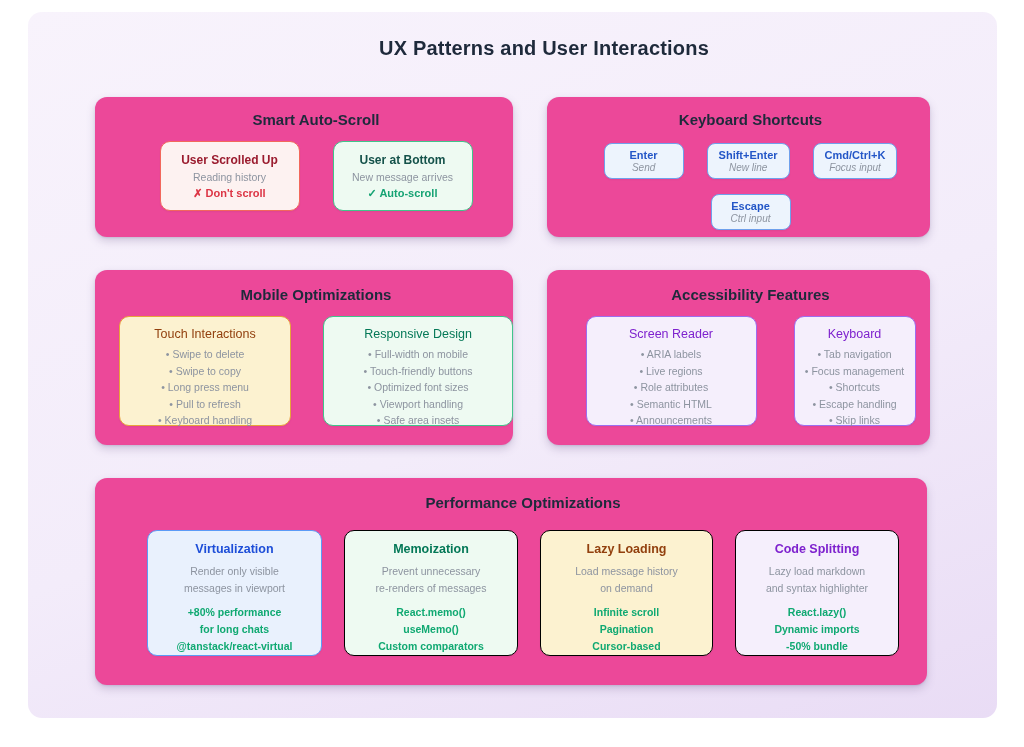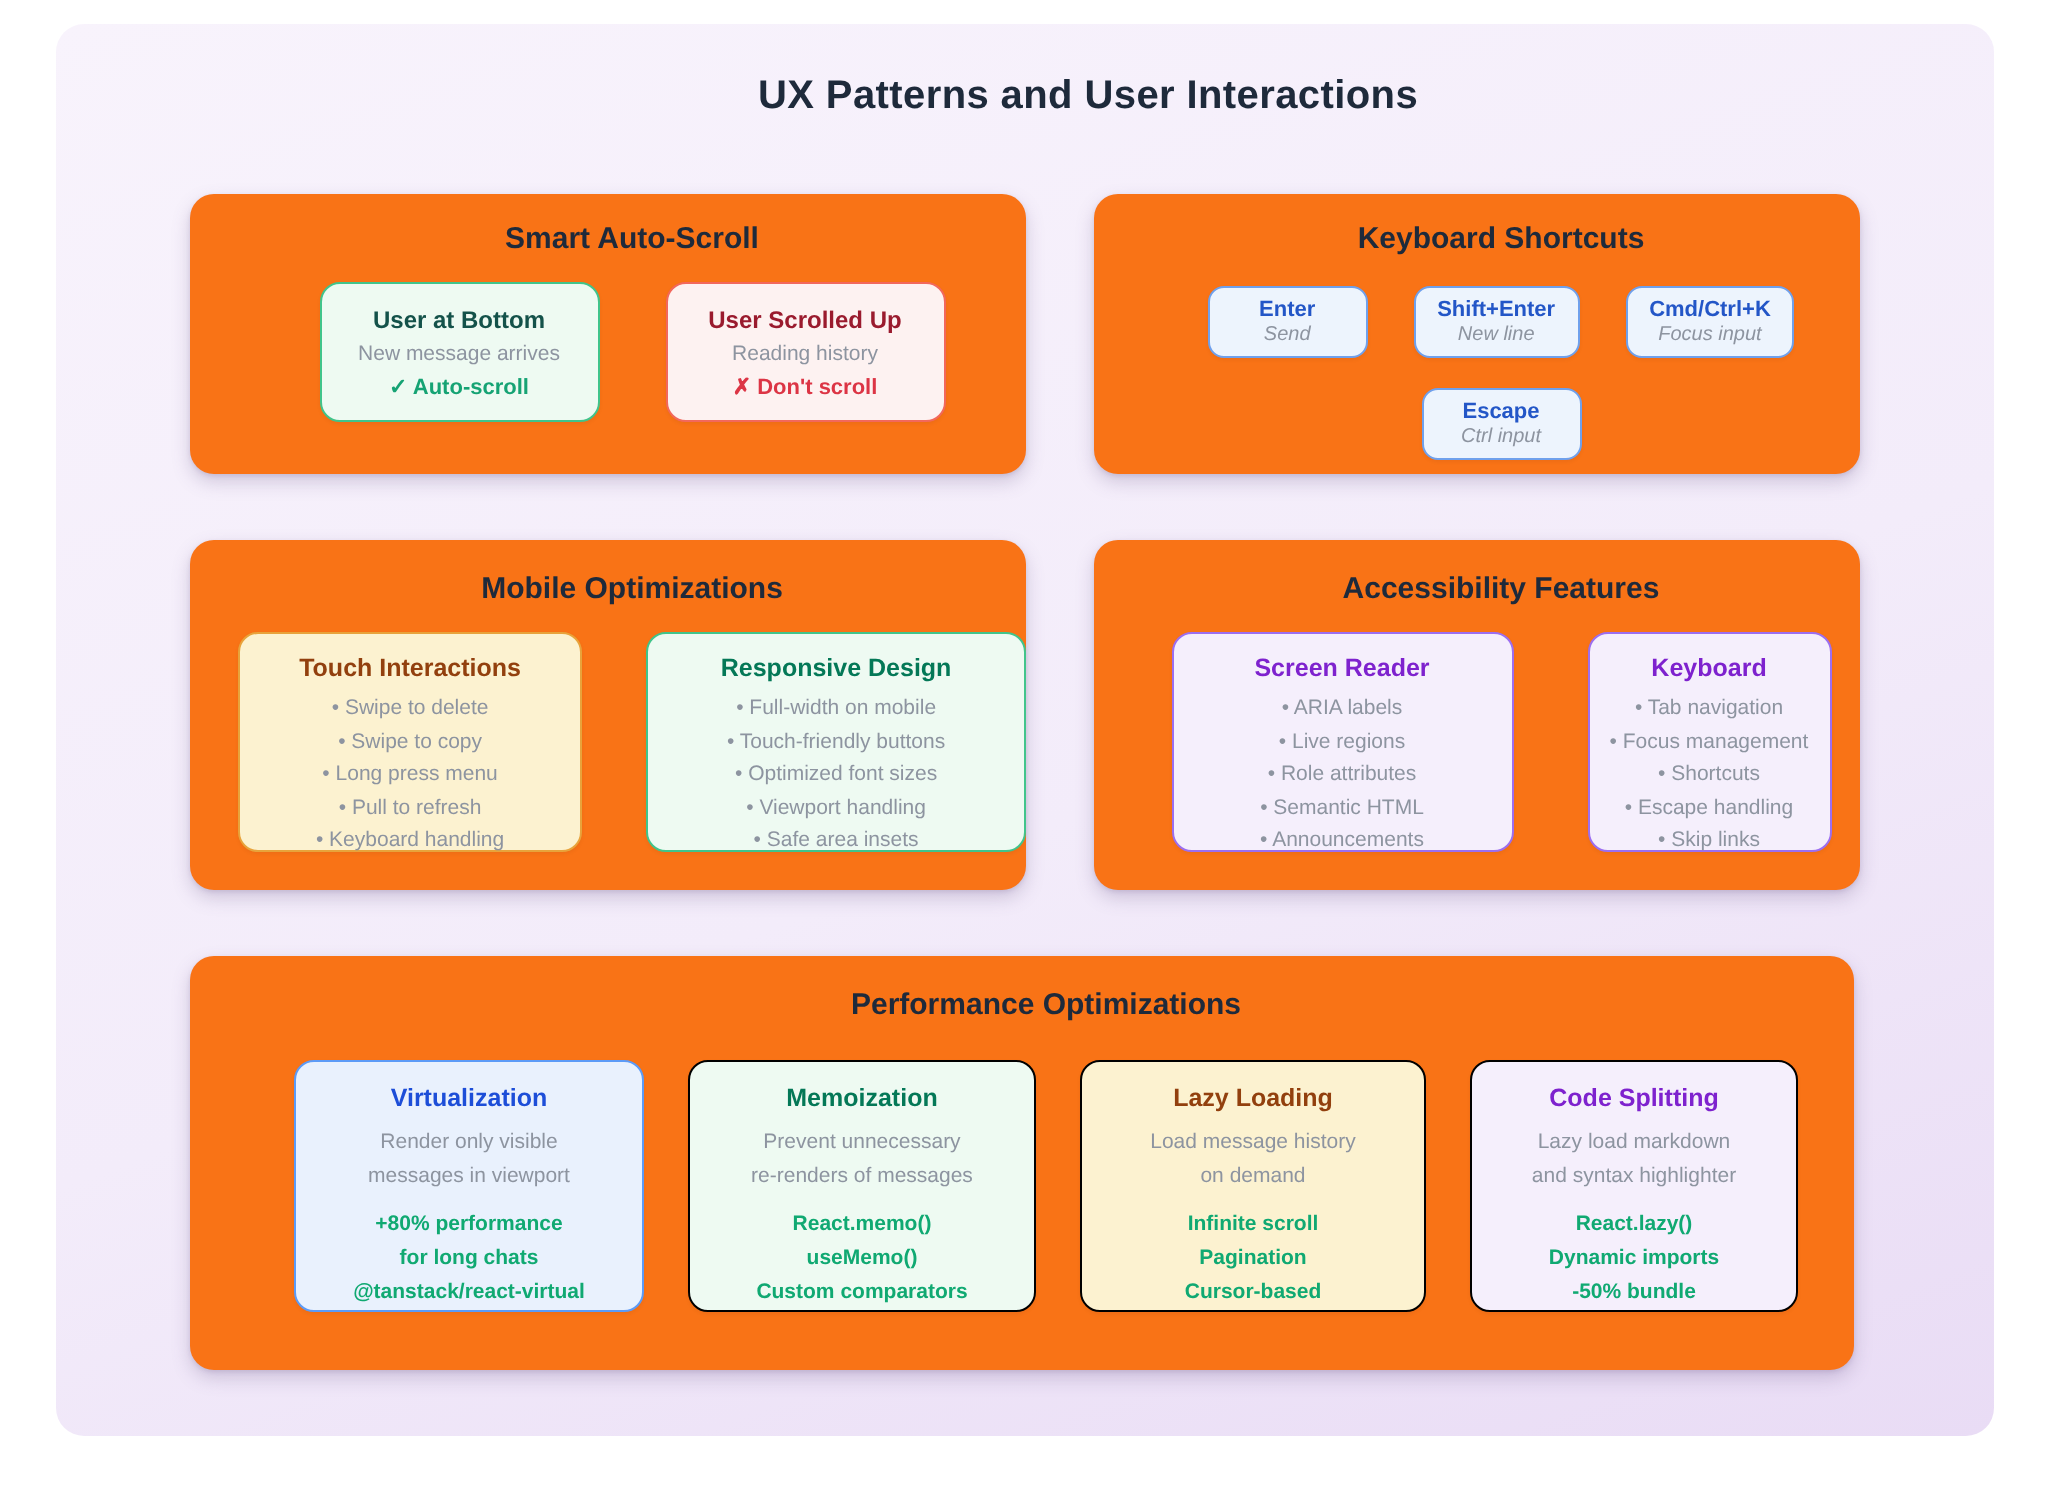--- a/index.html
+++ b/index.html
@@ -8,21 +8,21 @@
   .canvas {
     position:absolute; left:28px; top:12px; width:969px; height:706px;
     border-radius:14px;
     background:linear-gradient(160deg,#f8f3fc 0%, #f3ecfa 55%, #e9dcf5 100%);
   }
   .main-title {
     position:absolute; top:37px; left:0; width:1024px; text-align:center;
     font-size:20px; font-weight:bold; color:#1e2a3b; letter-spacing:.2px;margin-left:32px;
   }
   .panel {
-    position:absolute; background:#f97316; border-radius:12px;
+    position:absolute; background:#ec4899; border-radius:12px;
     box-shadow:0 4px 9px rgba(99,78,133,.25), 0 1px 2px rgba(99,78,133,.15);
     padding-left:24px;
   }
   #panel-autoscroll    { left:95px;  top:97px;  width:418px; height:140px; }
   #panel-shortcuts     { left:547px; top:97px;  width:383px; height:140px; }
   #panel-mobile        { left:95px;  top:270px; width:418px; height:175px; }
   #panel-accessibility { left:547px; top:270px; width:383px; height:175px; }
   #panel-performance   { left:95px;  top:478px; width:832px; height:207px; }
 
   .panel-title { text-align:center; font-size:15px; font-weight:bold; color:#1e2a3b; margin-top:14px; }
@@ -59,21 +59,21 @@
   .kbd-card .key  { font-size:11px; font-weight:bold; color:#2356c7; line-height:14px; }
   .kbd-card .act  { font-size:10px; color:#8d94a0; line-height:12px;font-style:italic; }
 
   
   #panel-mobile .cards-row { margin-top:13px; gap:32px; }
   #panel-accessibility .cards-row { margin-top:13px; gap:37px; }
   .list-card {
     height:110px; border-radius:10px; border:1.5px solid; padding-top:10px;
     text-align:center; box-shadow:0 1px 2px rgba(0,0,0,.05);
   }
-  .list-card .card-title { font-size:12.5px; font-weight:bold; margin-bottom:5px; }
+  .list-card .card-title { font-size:12.5px; font-weight:normal; margin-bottom:5px; }
   .list-item { font-size:10.5px; color:#8d94a0; line-height:16.5px; }
   .list-item::before { content:"• "; }
   .card-yellow { background:#fcf2d0; border-color:#e8a33b; }
   .card-yellow .card-title { color:#92400e; }
   .card-mint   { background:#eefaf2; border-color:#41c48b; }
   .card-mint .card-title   { color:#047857; }
   .card-purple { background:#f5effc; border-color:#9c6ef0; }
   .card-purple .card-title { color:#7e22ce; }
   #card-touch { width:174px; } #card-responsive { width:192px; }
   #card-screenreader { width:171px; } #card-a11y-keyboard { width:122px; }
@@ -97,29 +97,29 @@
 </style>
 </head>
 <body>
 
 <div class="canvas"></div>
 <div class="main-title">UX Patterns and User Interactions</div>
 
 <div class="panel" id="panel-autoscroll">
   <div class="panel-title">Smart Auto-Scroll</div>
   <div class="cards-row">
+    <div class="state-card card-red">
+      <div class="card-title">User Scrolled Up</div>
+      <div class="card-sub">Reading history</div>
+      <div class="card-action">✗ Don't scroll</div>
+    </div>
     <div class="state-card card-green">
       <div class="card-title">User at Bottom</div>
       <div class="card-sub">New message arrives</div>
       <div class="card-action">✓ Auto-scroll</div>
-    </div>
-    <div class="state-card card-red">
-      <div class="card-title">User Scrolled Up</div>
-      <div class="card-sub">Reading history</div>
-      <div class="card-action">✗ Don't scroll</div>
     </div>
   </div>
 </div>
 
 <div class="panel" id="panel-shortcuts">
   <div class="panel-title">Keyboard Shortcuts</div>
   <div class="cards-row row1">
     <div class="kbd-card">
       <div class="key">Enter</div>
       <div class="act">Send</div>

